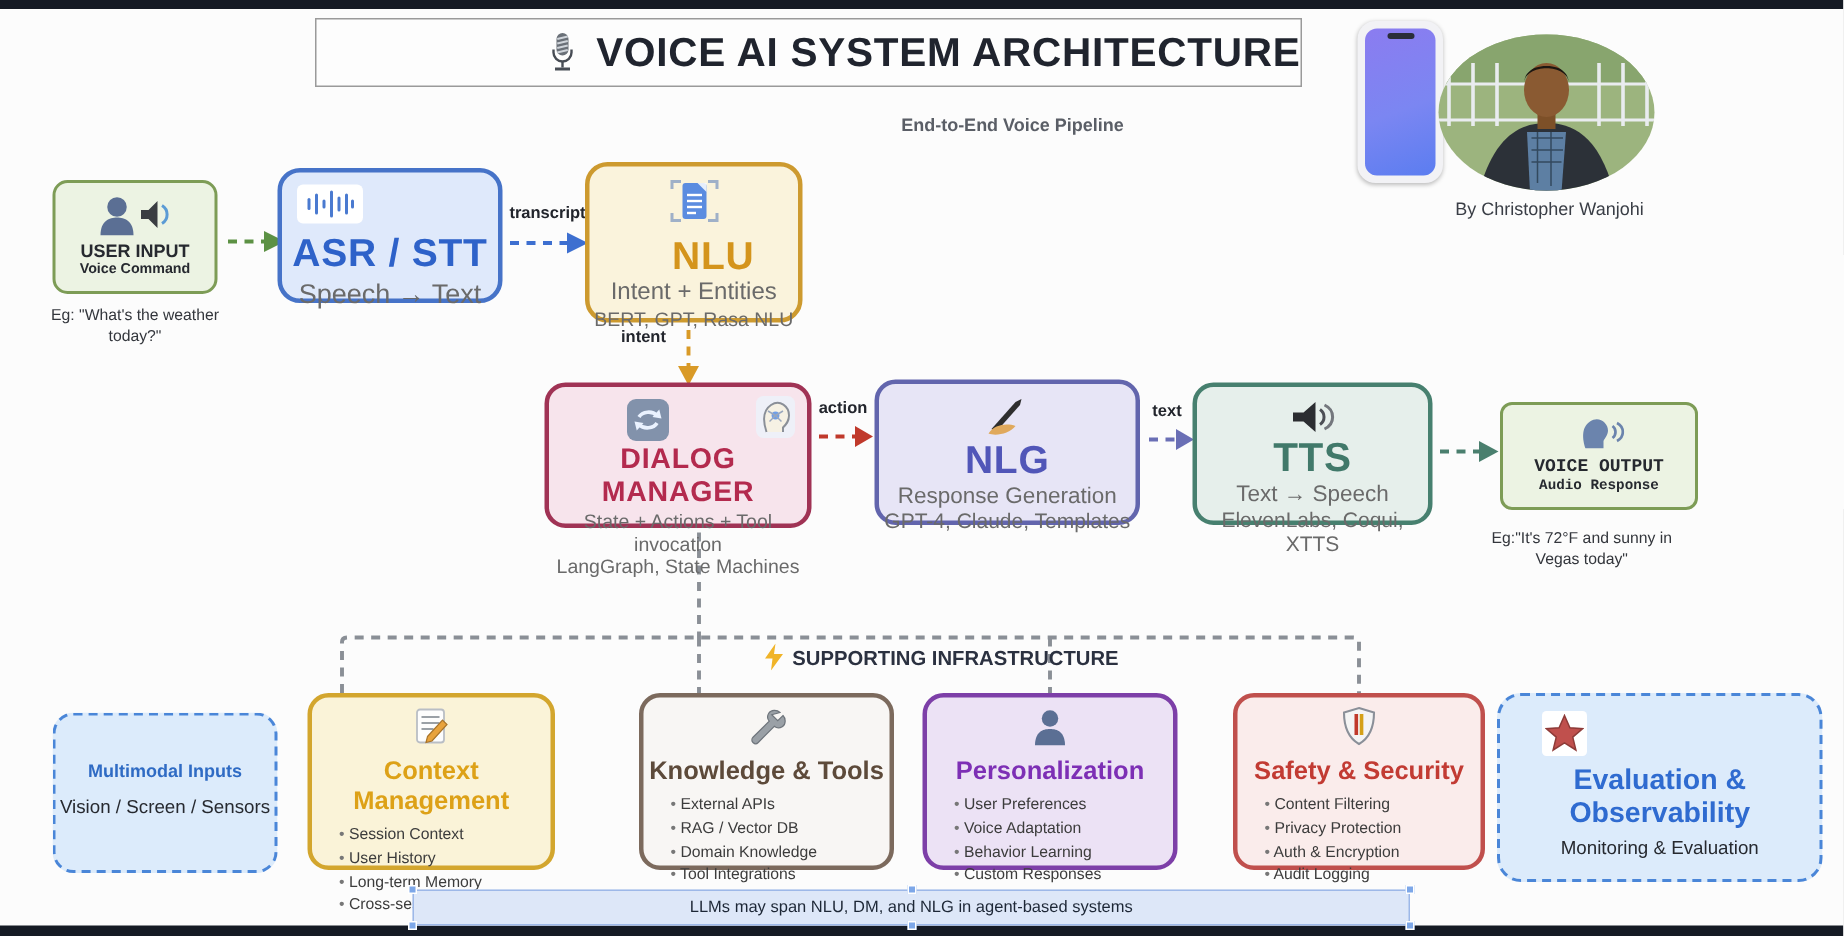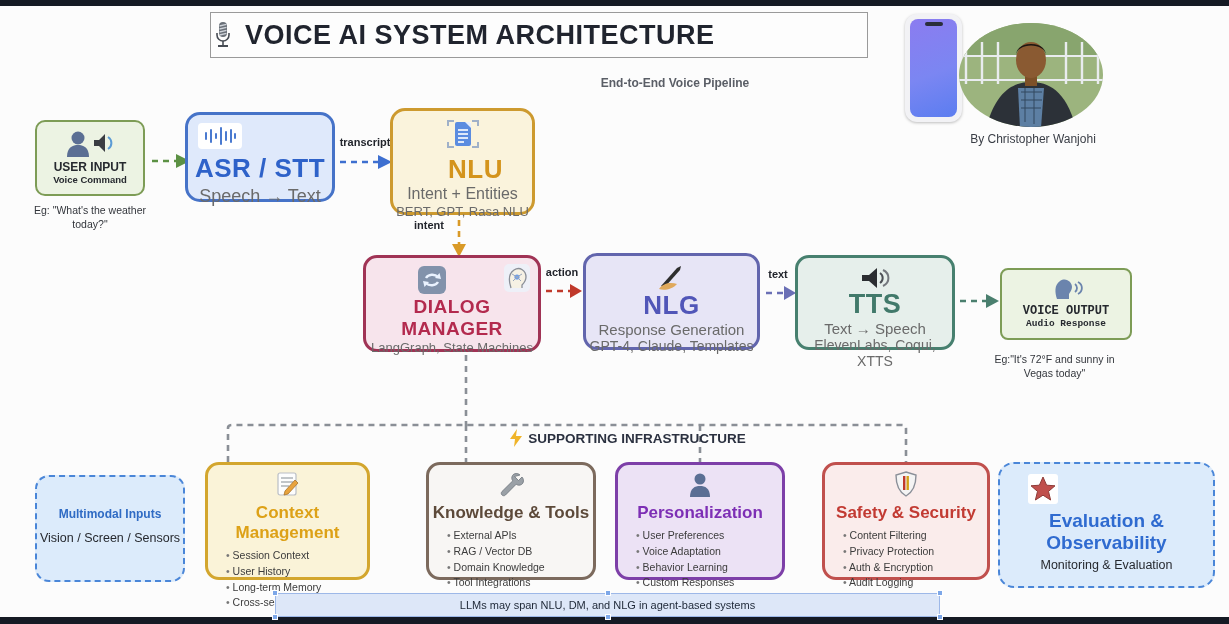--- a/index.html
+++ b/index.html
@@ -9,21 +9,21 @@
   .bar{position:absolute;left:0;width:1229px;background:#151a24;}
   .abs{position:absolute;}
   .node{position:absolute;border-radius:12px;text-align:center;}
   .t-big{font-weight:bold;letter-spacing:.5px;}
   .t-gray{color:#6a6a6a;}
   .lbl{position:absolute;font-weight:bold;font-size:11px;color:#22252c;text-align:center;}
   .ex{position:absolute;font-size:10.5px;color:#33363c;text-align:center;line-height:1.35;}
 
   
   .titlebox{position:absolute;left:210px;top:12px;width:658px;height:46px;background:#fdfdfd;
-            border:1.5px solid #9a9a9a;display:flex;align-items:center;justify-content:flex-start;gap:10px;}
+            border:1.5px solid #9a9a9a;display:flex;align-items:center;justify-content:flex-end;gap:10px;}
   .titletext{font-size:27px;font-weight:800;color:#20242e;letter-spacing:.5px;}
   .subtitle{position:absolute;left:555px;top:76px;width:240px;text-align:center;
             font-size:12px;font-weight:bold;color:#5a5e66;}
 
   
   .n-user{left:35px;top:120px;width:110px;height:76px;background:#ecf3e3;border:2.5px solid #7d9c56;border-radius:10px;}
   .n-asr{left:185px;top:112px;width:150px;height:90px;background:#dfe9fb;border:3px solid #4673c8;border-radius:15px;}
   .n-nlu{left:390px;top:108px;width:145px;height:107px;background:#faf3dc;border:3px solid #cd9a2f;border-radius:15px;}
   .n-dlg{left:363px;top:255px;width:178px;height:97px;background:#f7e4ec;border:3px solid #a03355;border-radius:14px;}
   .n-nlg{left:583px;top:253px;width:177px;height:97px;background:#e7e5f6;border:3px solid #6265ad;border-radius:14px;}
@@ -249,20 +249,21 @@
           <circle cx="13" cy="13" r="2.6" fill="#6f9ee8"></circle>
           <g stroke="#9aa7bd" stroke-width="1">
             <line x1="13" y1="13" x2="8" y2="10"></line>
             <line x1="13" y1="13" x2="18" y2="10"></line>
             <line x1="13" y1="13" x2="9" y2="17"></line>
             <line x1="13" y1="13" x2="17" y2="17"></line>
           </g>
         </svg>
     </span>
     <div class="t-big dlg-title" style="margin-top:38px;">DIALOG MANAGER</div>
+    <div class="t-gray" style="font-size:13px;">State + Actions + Tool invocation</div>
     <div class="t-gray" style="font-size:13px;">LangGraph, State Machines</div>
   </div>
 
   <div class="node n-nlg">
     <span class="icon" style="display:inline-block;margin-top:8px;">
       <svg width="34" height="26" viewBox="0 0 34 26">
           <path d="M6 22 L22 4 L26 2 L25 6 L9 24 Z" fill="#2e2e2e"></path>
           <path d="M4 25 C8 19 16 18 22 20 C18 25 9 27 4 25 Z" fill="#e0a95c"></path>
         </svg>
     </span>

